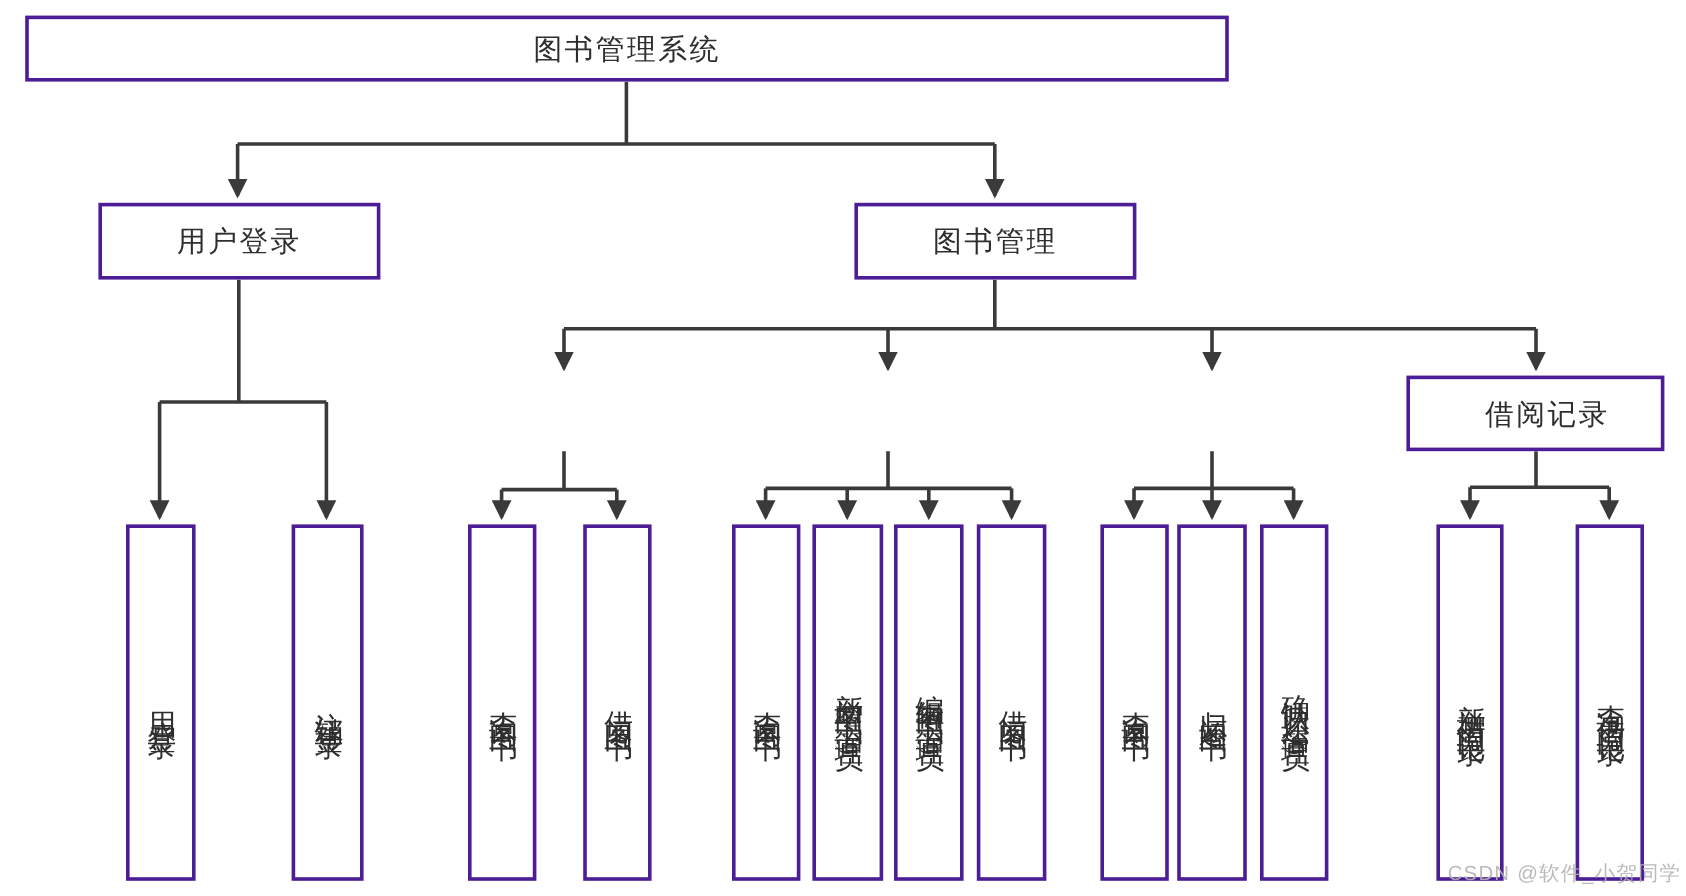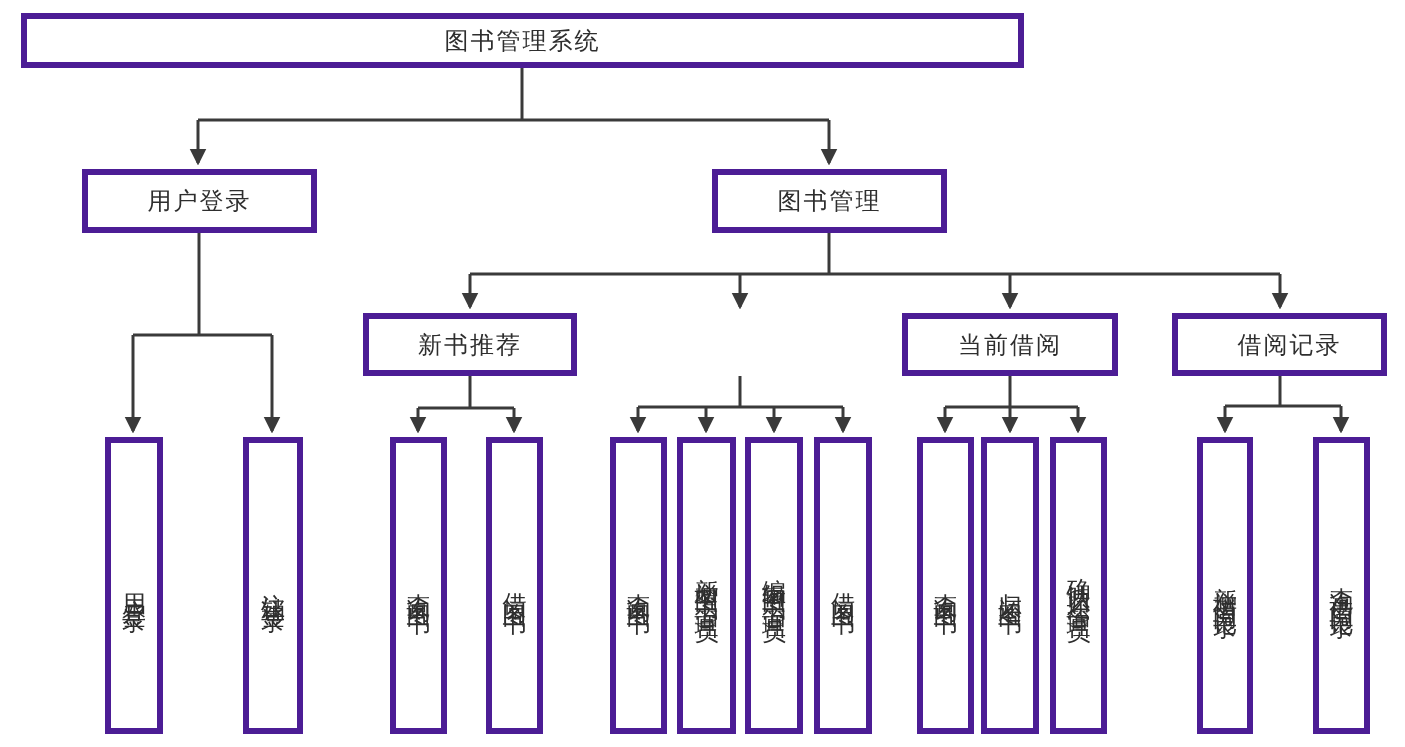--- a/index.html
+++ b/index.html
@@ -7,21 +7,21 @@
     position:relative;
     width:1405px;height:747px;
     background:#ffffff;
     font-family:"Liberation Sans", sans-serif;
     overflow:hidden;
   }
   #wires{position:absolute;left:0;top:0;width:1405px;height:747px;}
   .box{
     position:absolute;
     box-sizing:border-box;
-    border:6px solid #4c1d95;
+    border:3px solid #4c1d95;
     background:#ffffff;
     display:flex;align-items:center;justify-content:center;
     color:#2e2e2e;
   }
   .box.h{
     font-size:24px;
     letter-spacing:2px;
     white-space:nowrap;
     text-align:center;
   }
@@ -127,26 +127,20 @@
     <span>图书管理系统</span>
   </div>
 
   <div class="box h" id="n-user-login">
     <span>用户登录</span>
   </div>
   <div class="box h" id="n-book-mgmt">
     <span>图书管理</span>
   </div>
 
-  <div class="box h" id="n-new-book">
-    <span>新书推荐</span>
-  </div>
-  <div class="box h" id="n-current">
-    <span>当前借阅</span>
-  </div>
   <div class="box h" id="n-records">
     <span>借阅记录</span>
   </div>
 
   <div class="box v leaf" id="l-user-login">
     <span>用户登录</span>
   </div>
   <div class="box v leaf" id="l-logout">
     <span>注销登录</span>
   </div>
@@ -177,14 +171,15 @@
   <div class="box v leaf" id="l-cb-confirm">
     <span>确认归还（管理员）</span>
   </div>
   <div class="box v leaf" id="l-br-add">
     <span>新增借阅记录</span>
   </div>
   <div class="box v leaf" id="l-br-query">
     <span>查询借阅记录</span>
   </div>
 
+  <div id="watermark">CSDN @软件_小贺同学</div>
 
 </div>
 
 </body></html>

